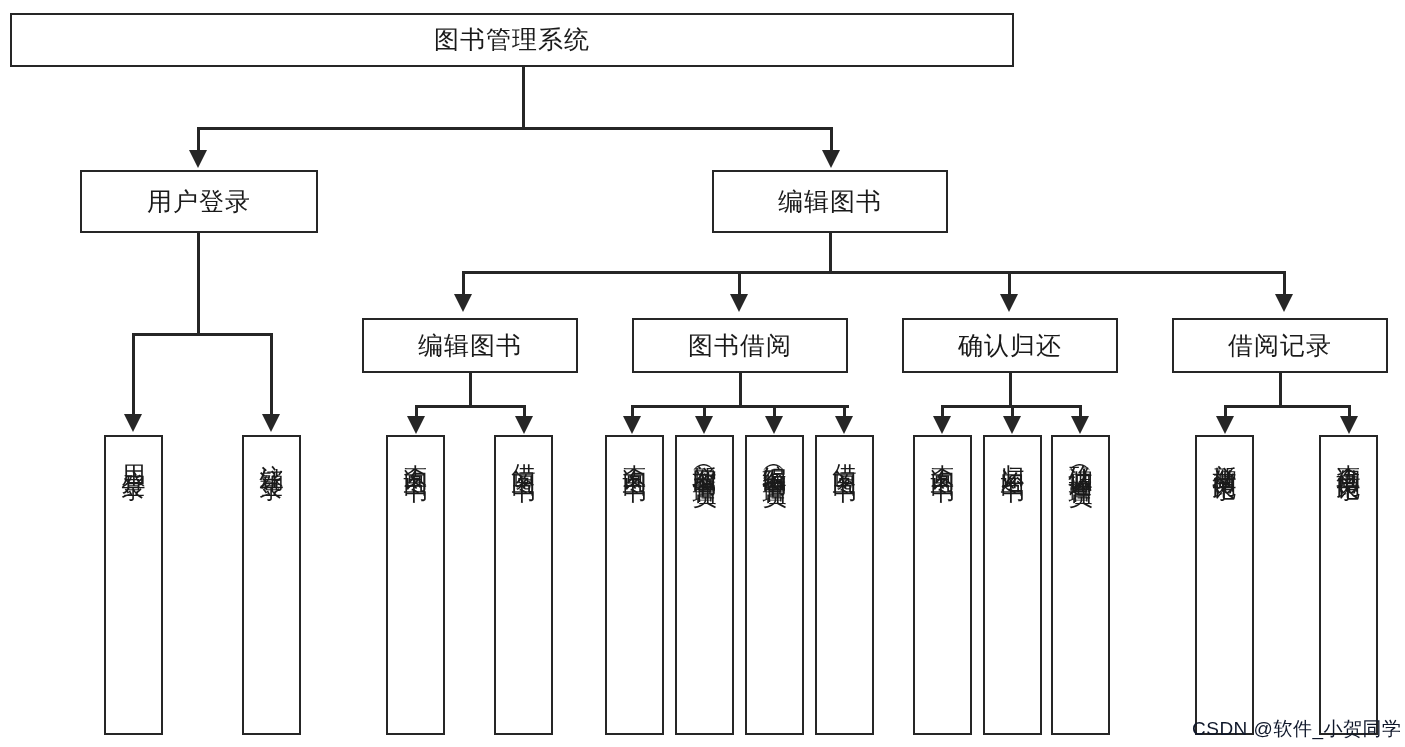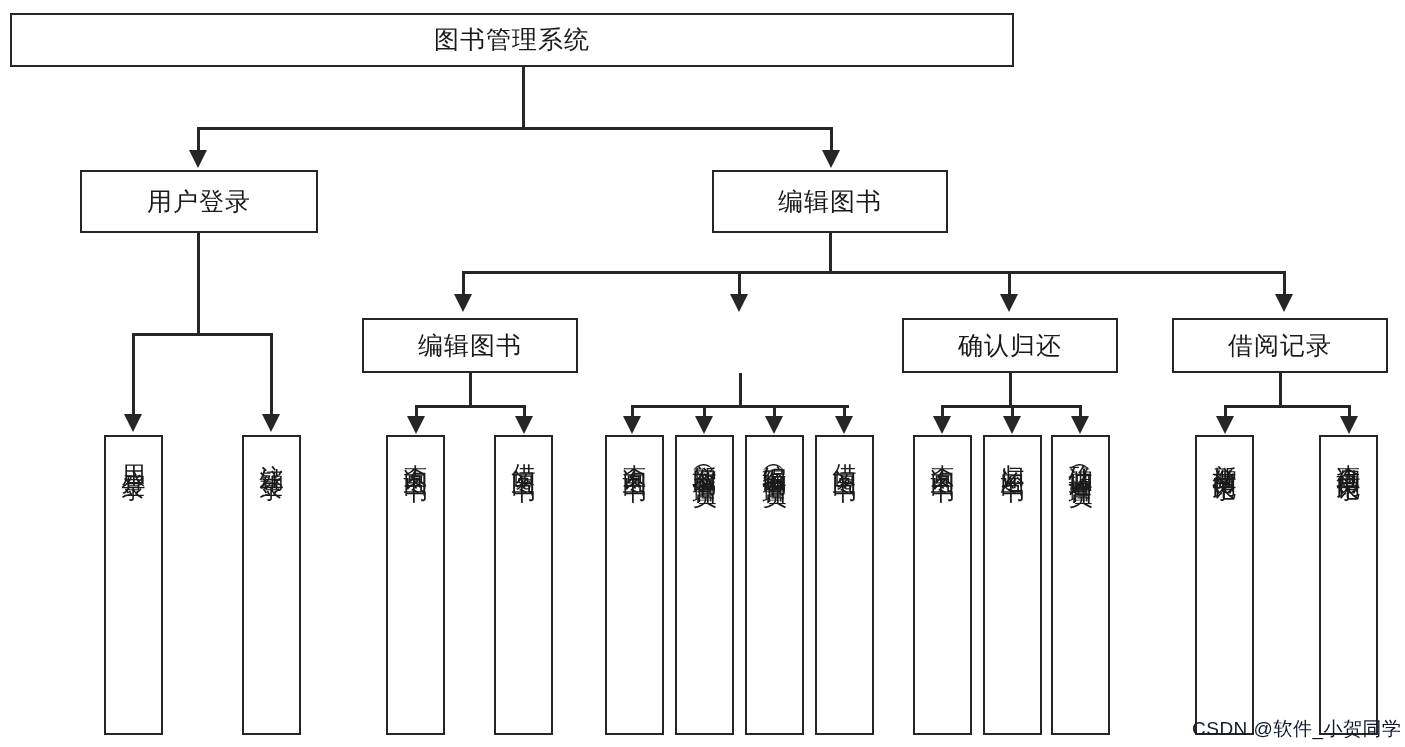--- a/index.html
+++ b/index.html
@@ -132,20 +132,23 @@
   <div class="vline" style="left:738px; top:271px; height:26px;"></div>
   <div class="arrow" style="left:730px; top:294px;"></div>
   <div class="vline" style="left:1008px; top:271px; height:26px;"></div>
   <div class="arrow" style="left:1000px; top:294px;"></div>
   <div class="vline" style="left:1283px; top:271px; height:26px;"></div>
   <div class="arrow" style="left:1275px; top:294px;"></div>
 
   <div class="box node-h" style="left:362px; top:318px; width:216px; height:55px;">
     <span class="box-label">编辑图书</span>
   </div>
+  <div class="box node-h" style="left:632px; top:318px; width:216px; height:55px;">
+    <span class="box-label">图书借阅</span>
+  </div>
   <div class="box node-h" style="left:902px; top:318px; width:216px; height:55px;">
     <span class="box-label">确认归还</span>
   </div>
   <div class="box node-h" style="left:1172px; top:318px; width:216px; height:55px;">
     <span class="box-label">借阅记录</span>
   </div>
 
   <div class="vline" style="left:469px; top:373px; height:34px;"></div>
   <div class="hline" style="left:415px; top:405px; width:110px;"></div>
   <div class="vline" style="left:415px; top:405px; height:12px;"></div>

